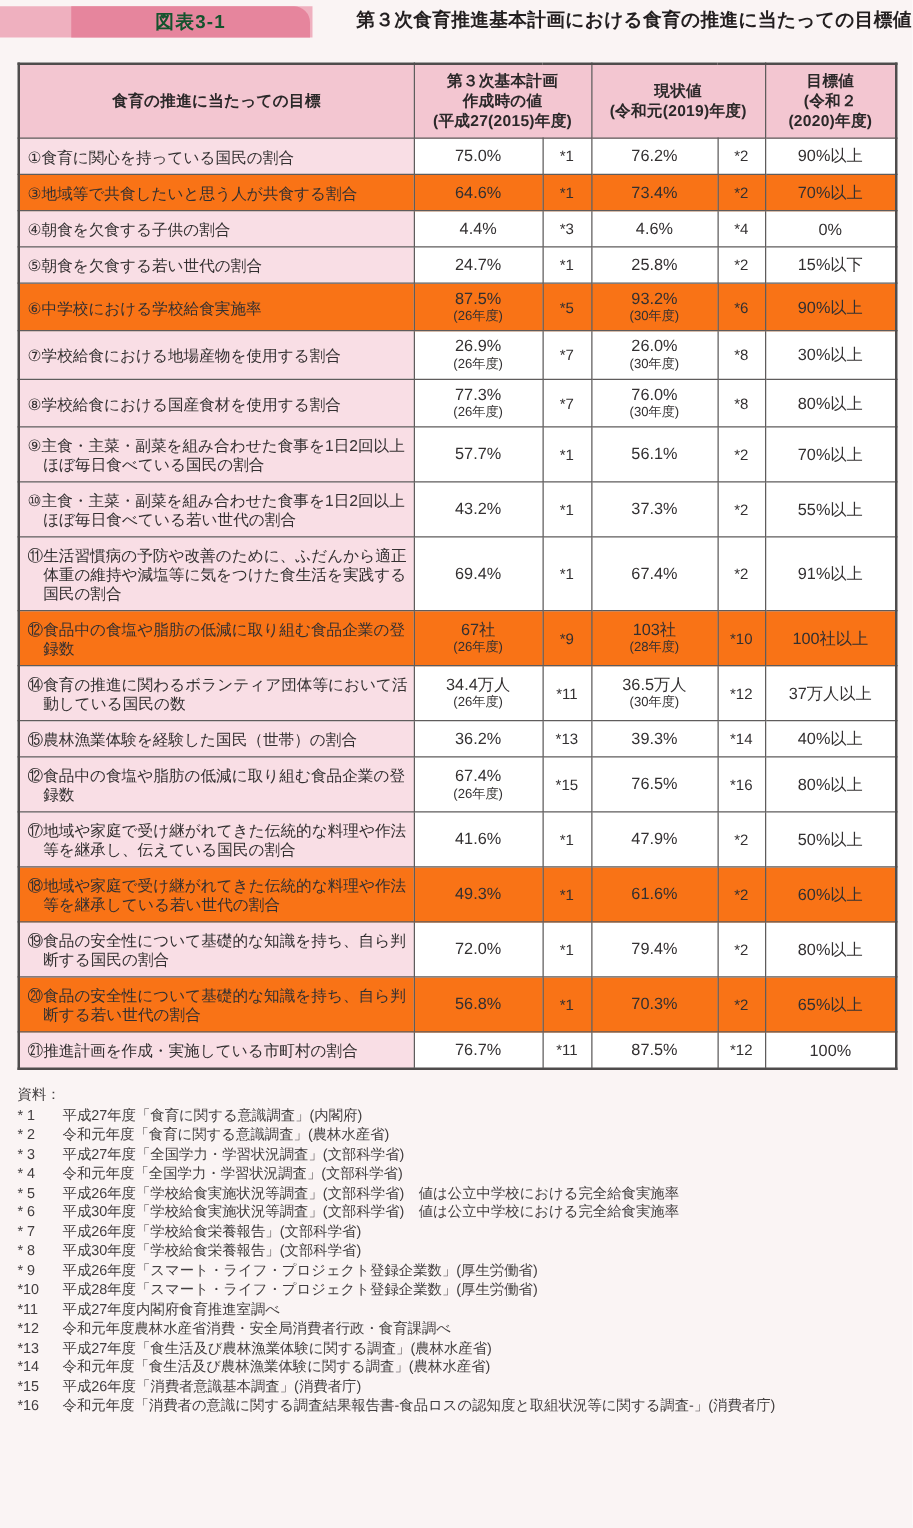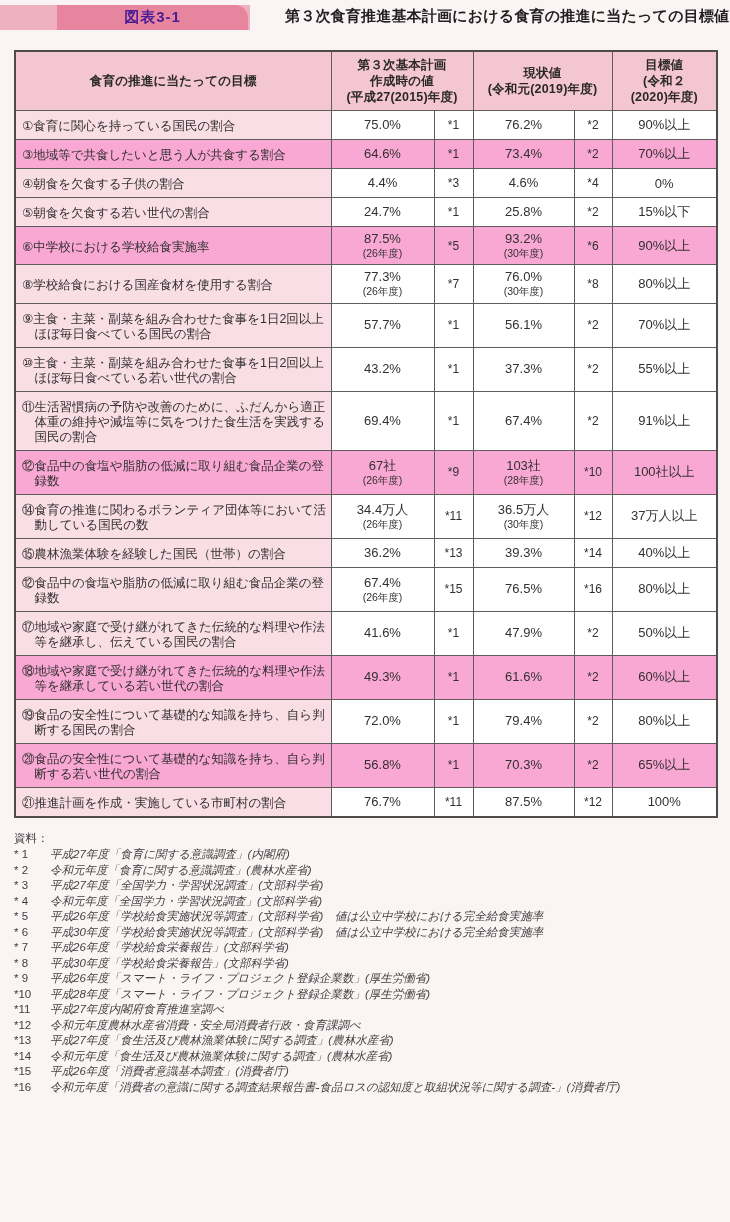--- a/index.html
+++ b/index.html
@@ -11,21 +11,21 @@
   }
   .page{position:relative;width:730px;height:1222px;}
 
   
   .fig-header{position:relative;height:42px;}
   .fig-strip{position:absolute;left:0;top:5px;width:250px;height:25px;background:#efb0bf;}
   .fig-badge{
     position:absolute;left:57px;top:5px;width:191px;height:25px;
     background:#e6859d;border-top-right-radius:13px;
     display:flex;align-items:center;justify-content:center;
-    color:#4c1d95;font-weight:bold;font-size:15px;letter-spacing:1px;
+    color:#14532d;font-weight:bold;font-size:15px;letter-spacing:1px;
   }
   .fig-title{
     position:absolute;left:285px;top:0;height:32px;display:flex;align-items:center;
     font-size:15px;font-weight:bold;color:#231f20;letter-spacing:0.2px;white-space:nowrap;
   }
 
   
   table.goals{
     margin:8px 0 0 14px;width:702px;
     border-collapse:collapse;table-layout:fixed;
@@ -39,28 +39,28 @@
     line-height:1.28;white-space:pre-line;letter-spacing:0.2px;
   }
   tbody td{font-size:12.5px;text-align:center;vertical-align:middle;padding:5px 2px;color:#333031;}
   td.c-label{background:#f9dee5;text-align:left;padding:8px 4px 5px 6px;}
   td.c-label .label-text{padding-left:1em;text-indent:-1em;line-height:1.2;font-size:12.5px;letter-spacing:0;}
   td.c-val .val{line-height:1.15;font-size:13px;}
   td.c-val .sub{line-height:1.1;font-size:10.5px;margin-top:1px;}
   td.c-val .sub:empty{display:none;}
   td.c-ref{font-size:12px;padding:5px 1px;}
   td.c-target{font-size:13px;}
-  tr.achieved td{background:#f9a8d4;}
+  tr.achieved td{background:#f97316;}
 
   
   .notes{margin:13px 0 0 14px;font-size:11.5px;color:#423e3f;line-height:15.5px;}
   .notes .heading{margin-bottom:1px;}
   .note-line{display:flex;}
   .note-line .ref{flex:0 0 36px;white-space:pre;}
-  .note-line .txt{flex:1;white-space:nowrap;font-style:italic;}
+  .note-line .txt{flex:1;white-space:nowrap;}
   .remark{margin-top:1px;}
 </style>
 </head>
 <body>
 
 <div class="page">
 
   <div class="fig-header">
     <div class="fig-strip"></div>
     <div class="fig-badge">図表3-1</div>
@@ -165,20 +165,36 @@
       <td class="c-ref">*5</td>
       <td class="c-val">
         <div class="val">93.2%</div>
         <div class="sub">(30年度)</div>
       </td>
       <td class="c-ref">*6</td>
       <td class="c-target">90%以上</td>
     </tr>
         <tr>
       <td class="c-label">
+            <div class="label-text">⑦学校給食における地場産物を使用する割合</div>
+          </td>
+      <td class="c-val">
+        <div class="val">26.9%</div>
+        <div class="sub">(26年度)</div>
+      </td>
+      <td class="c-ref">*7</td>
+      <td class="c-val">
+        <div class="val">26.0%</div>
+        <div class="sub">(30年度)</div>
+      </td>
+      <td class="c-ref">*8</td>
+      <td class="c-target">30%以上</td>
+    </tr>
+        <tr>
+      <td class="c-label">
             <div class="label-text">⑧学校給食における国産食材を使用する割合</div>
           </td>
       <td class="c-val">
         <div class="val">77.3%</div>
         <div class="sub">(26年度)</div>
       </td>
       <td class="c-ref">*7</td>
       <td class="c-val">
         <div class="val">76.0%</div>
         <div class="sub">(30年度)</div>

